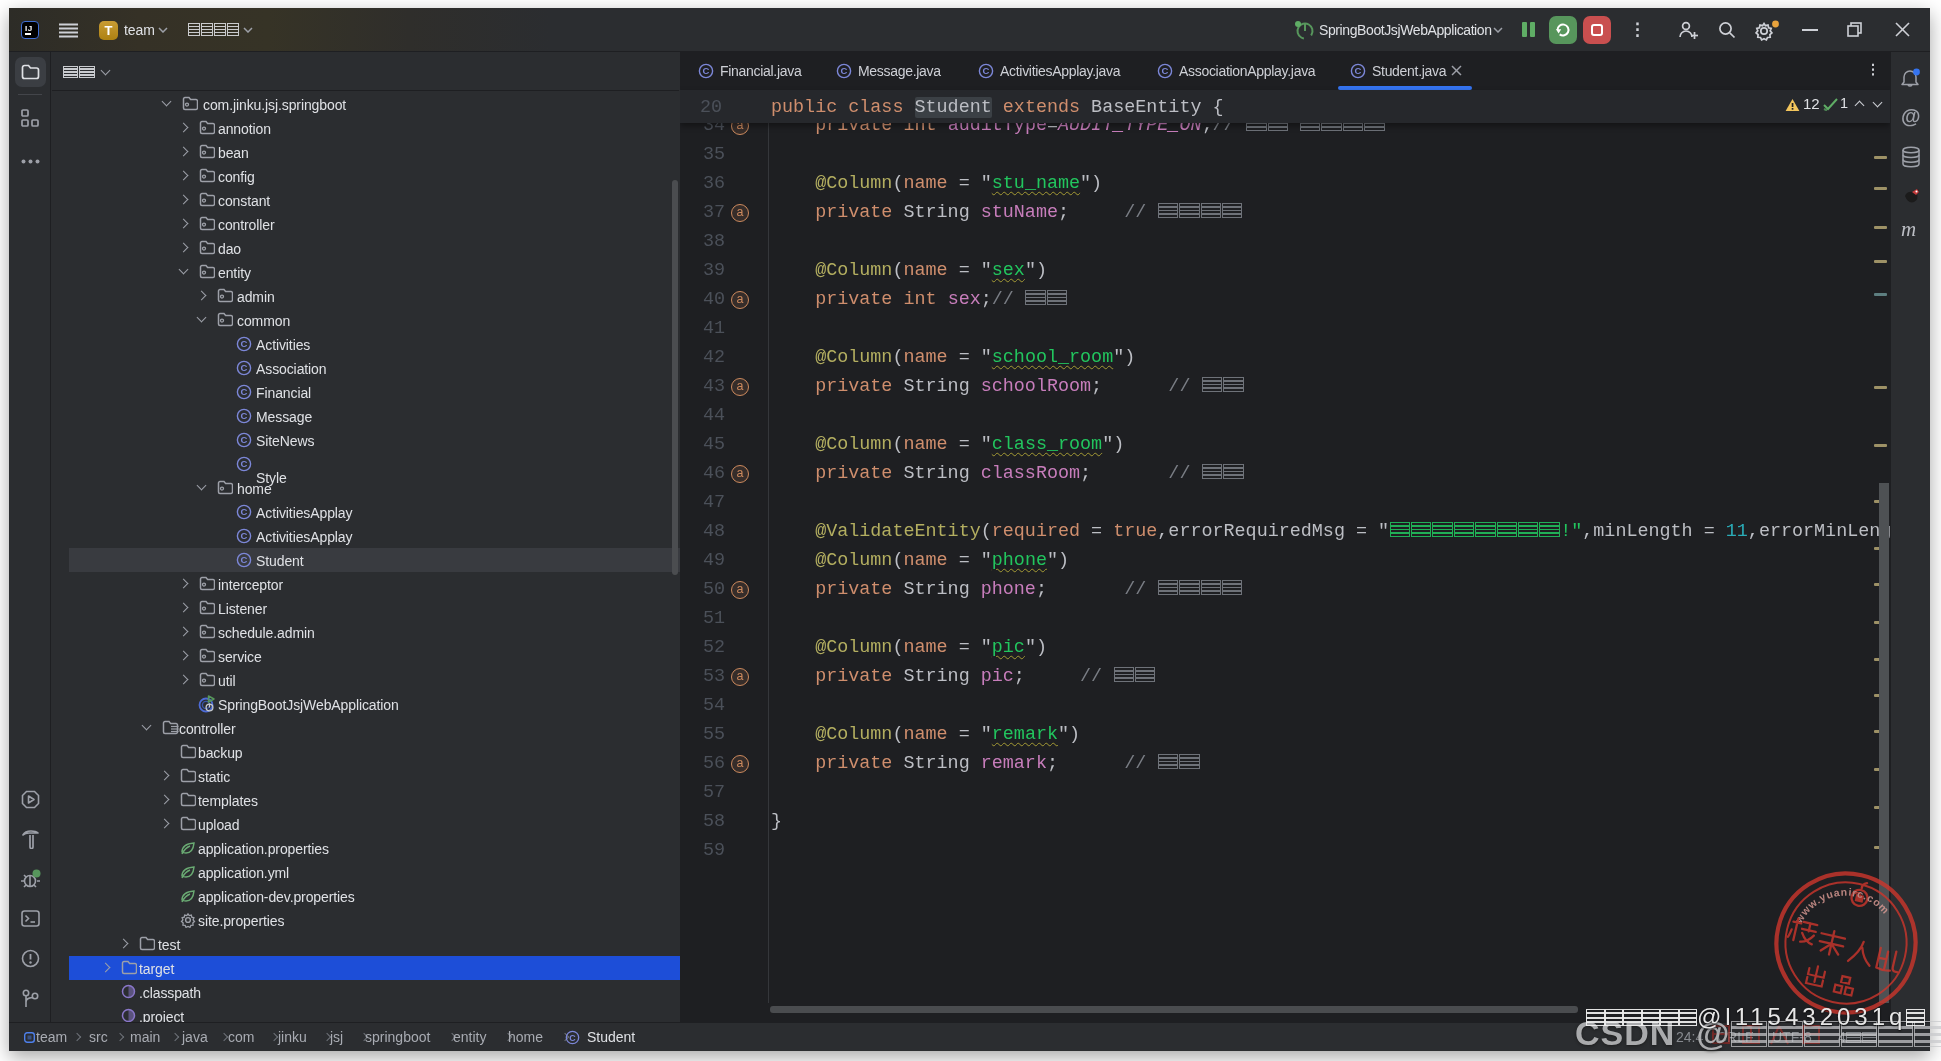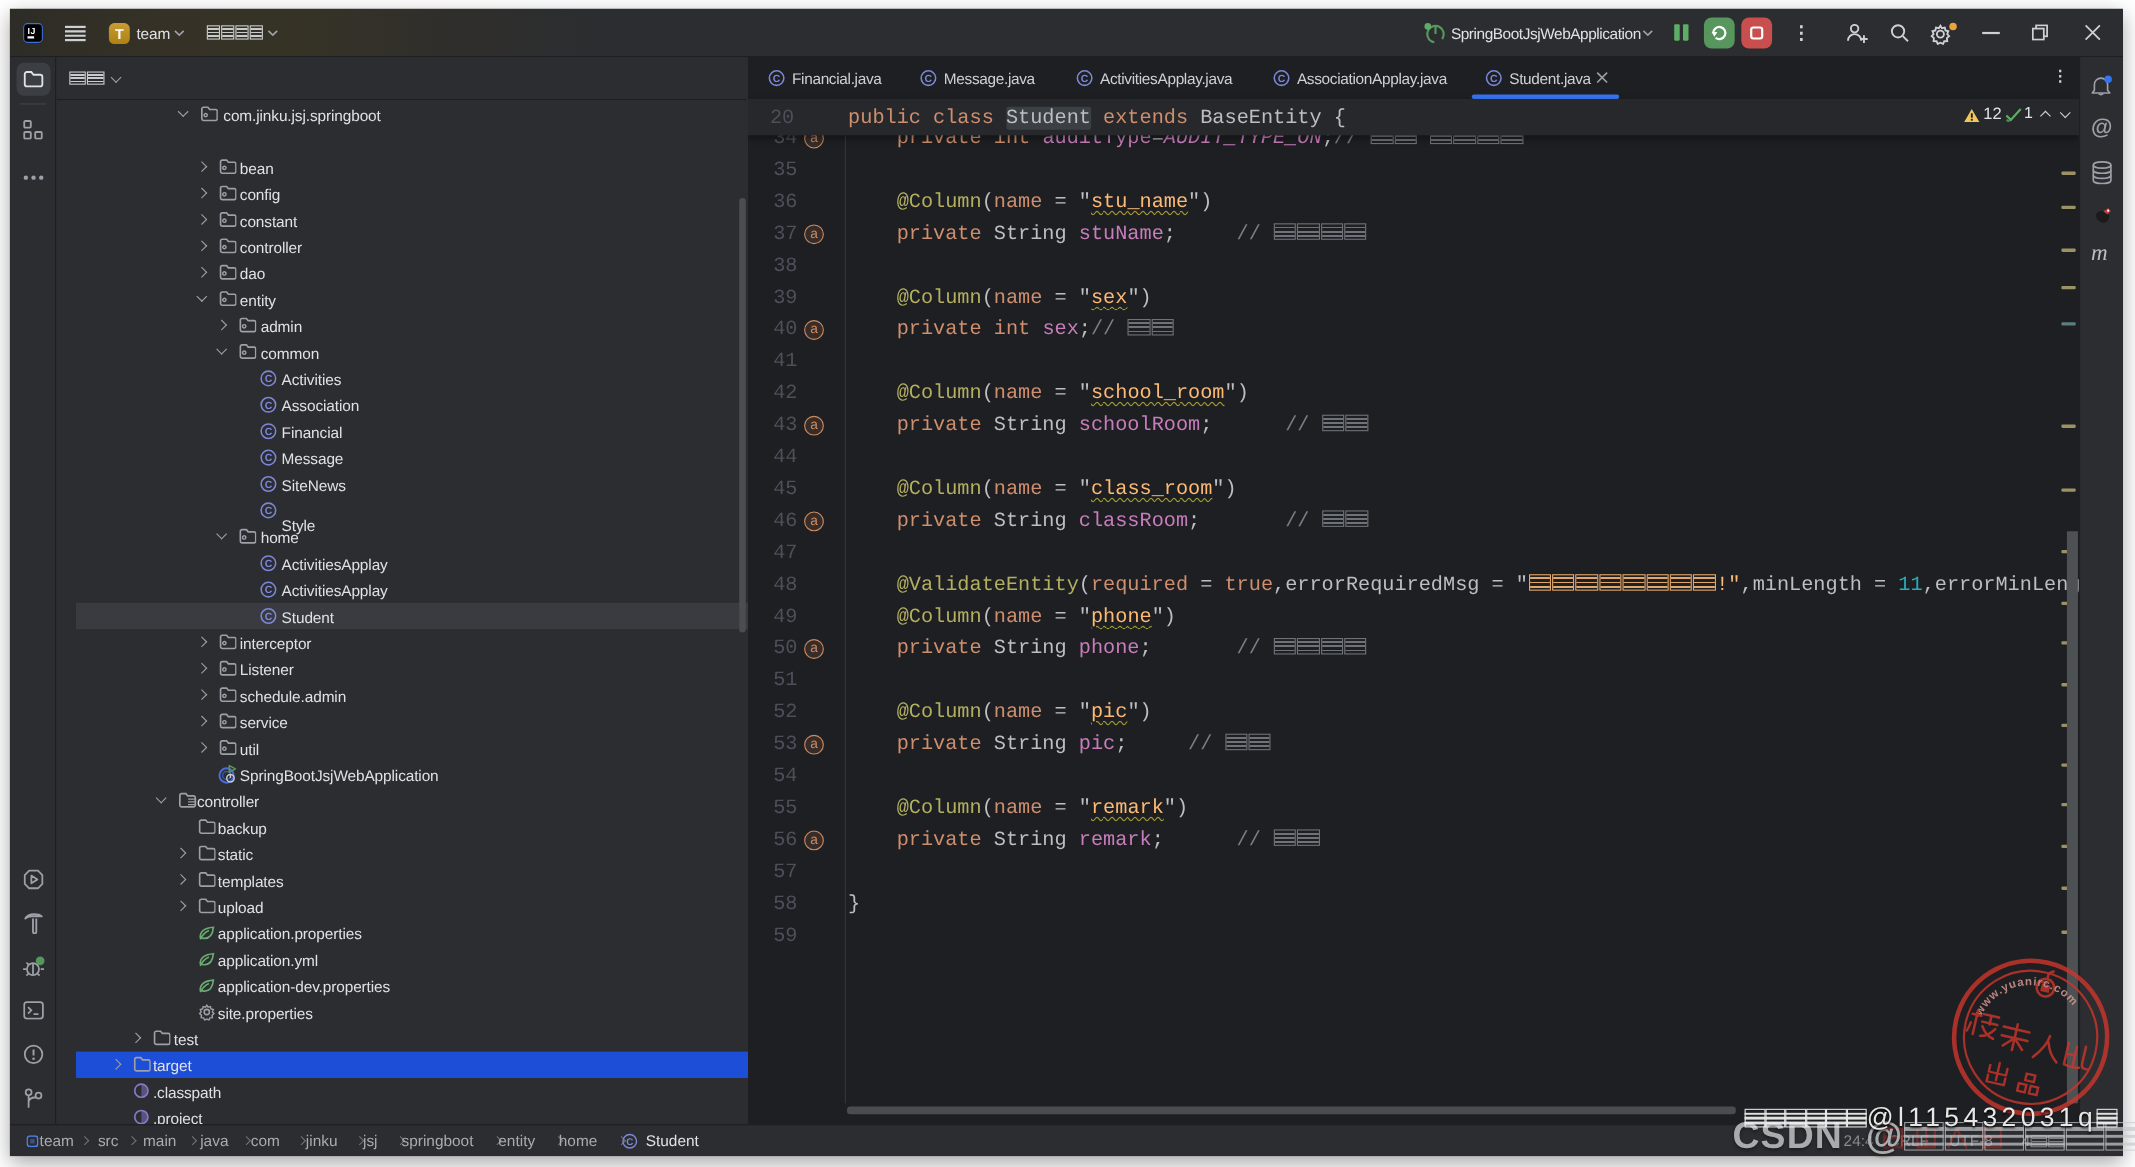--- a/index.html
+++ b/index.html
@@ -40,21 +40,21 @@
     background:#1e1f22; overflow:hidden; }
   #tabs { position:absolute; left:0; top:0; width:100%; height:38px; background:#1e1f22; }
   .tab { position:absolute; top:0; height:38px; line-height:38px; color:#ced0d6; font-size:14px; letter-spacing:-.3px; white-space:nowrap; }
   #code { position:absolute; left:91px; top:59px; width:1119px;
     font-family:"Liberation Mono", monospace; font-size:18.4px; line-height:29px;
     color:#bcbec4; }
   #gutter { position:absolute; left:0; top:59px; width:45px; text-align:right;
     font-family:"Liberation Mono", monospace; font-size:18.4px; line-height:29px;
     color:#4b5059; }
   pre { font-family:"Liberation Mono", monospace; }
-  .kw { color:#cf8e6d; } .ann { color:#b3ae60; } .str { color:#fdba74; }
+  .kw { color:#cf8e6d; } .ann { color:#b3ae60; } .str { color:#22c55e; }
   .num { color:#2aacb8; } .fld { color:#c77dbb; } .cmt { color:#7a7e85; }
   .cst { color:#c77dbb; font-style:italic; }
   .wav { text-decoration:underline; text-decoration-style:wavy; text-decoration-color:#a39934; text-decoration-thickness:1px; text-underline-offset:3px; }
   #sticky { position:absolute; left:0; top:38px; width:100%; height:33px; background:#26282c;
     box-shadow:0 3px 6px rgba(0,0,0,.38); }
   .ring { position:absolute; left:51px; width:18px; height:18px; border:1.7px solid #cd8a5e;
     border-radius:50%; color:#cd8a5e; font-size:12.5px; line-height:14px; text-align:center;
     background:rgba(205,138,94,.14); font-family:"Liberation Sans",sans-serif; }
   .ring::after { content:"a"; }
 
@@ -218,20 +218,28 @@
 
     <div class="abs" style="left:620px;top:128px;width:6px;height:395px;background:#4b4d50;border-radius:3px;z-index:5"></div>
     <div id="tree">
     <div class="row" style="top:0px;">
           <span class="cv" style="left:94px;top:6px;transform:rotate(45deg)"></span>
           <svg class="abs" style="left:113px;top:4px" width="16" height="15" viewBox="0 0 16 15">
             <path d="M1.5,3 a1.5,1.5 0 0 1 1.5,-1.5 h4 l1.6,2 h5.4 a1.5,1.5 0 0 1 1.5,1.5 v7 a1.5,1.5 0 0 1 -1.5,1.5 h-11 a1.5,1.5 0 0 1 -1.5,-1.5 z" fill="none" stroke="#9da0a8" stroke-width="1.5"></path>
             <circle cx="5" cy="8.6" r="1.5" fill="none" stroke="#9da0a8" stroke-width="1.3"></circle>
           </svg>
           <span class="abs" style="left:134px;top:1px">com.jinku.jsj.springboot</span>
+        </div>
+    <div class="row" style="top:24px;">
+          <span class="cv" style="left:111px;top:8px;transform:rotate(-45deg)"></span>
+          <svg class="abs" style="left:130px;top:4px" width="16" height="15" viewBox="0 0 16 15">
+            <path d="M1.5,3 a1.5,1.5 0 0 1 1.5,-1.5 h4 l1.6,2 h5.4 a1.5,1.5 0 0 1 1.5,1.5 v7 a1.5,1.5 0 0 1 -1.5,1.5 h-11 a1.5,1.5 0 0 1 -1.5,-1.5 z" fill="none" stroke="#9da0a8" stroke-width="1.5"></path>
+            <circle cx="5" cy="8.6" r="1.5" fill="none" stroke="#9da0a8" stroke-width="1.3"></circle>
+          </svg>
+          <span class="abs" style="left:149px;top:1px">annotion</span>
         </div>
     <div class="row" style="top:48px;">
           <span class="cv" style="left:111px;top:8px;transform:rotate(-45deg)"></span>
           <svg class="abs" style="left:130px;top:4px" width="16" height="15" viewBox="0 0 16 15">
             <path d="M1.5,3 a1.5,1.5 0 0 1 1.5,-1.5 h4 l1.6,2 h5.4 a1.5,1.5 0 0 1 1.5,1.5 v7 a1.5,1.5 0 0 1 -1.5,1.5 h-11 a1.5,1.5 0 0 1 -1.5,-1.5 z" fill="none" stroke="#9da0a8" stroke-width="1.5"></path>
             <circle cx="5" cy="8.6" r="1.5" fill="none" stroke="#9da0a8" stroke-width="1.3"></circle>
           </svg>
           <span class="abs" style="left:149px;top:1px">bean</span>
         </div>
     <div class="row" style="top:72px;">

